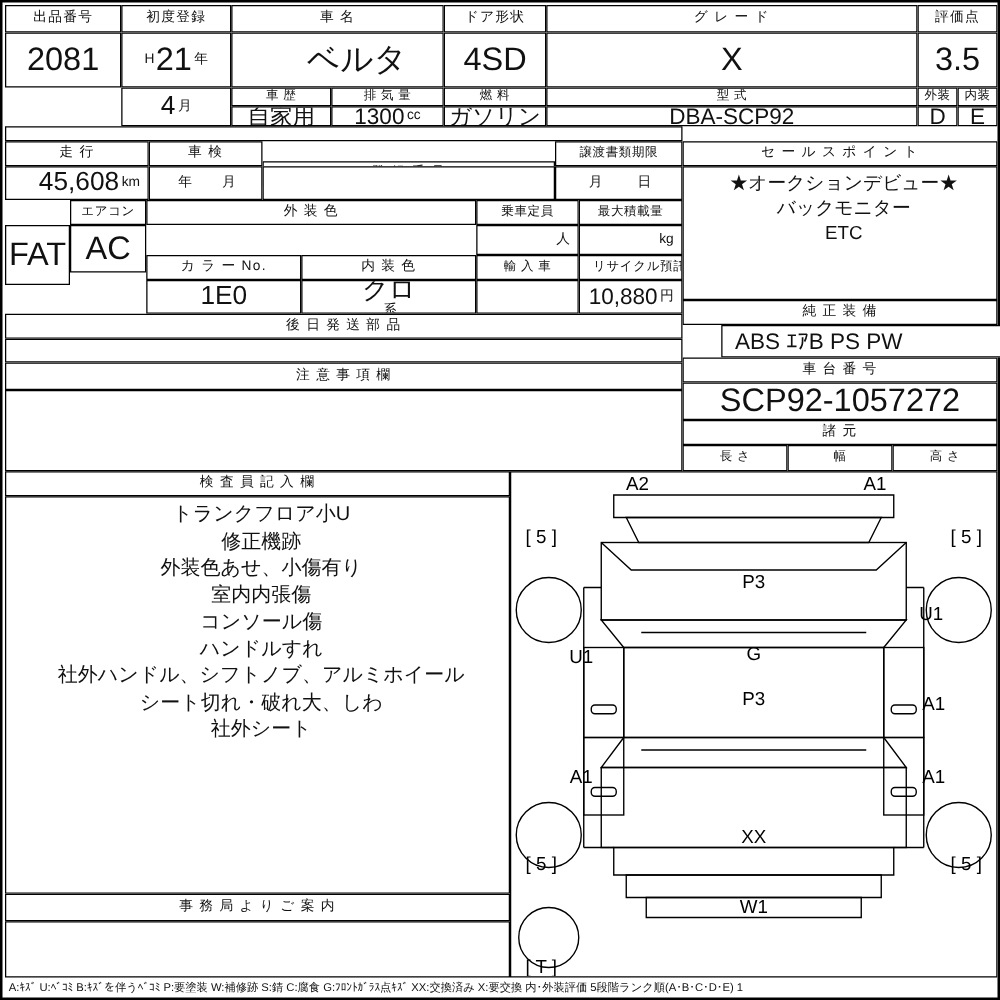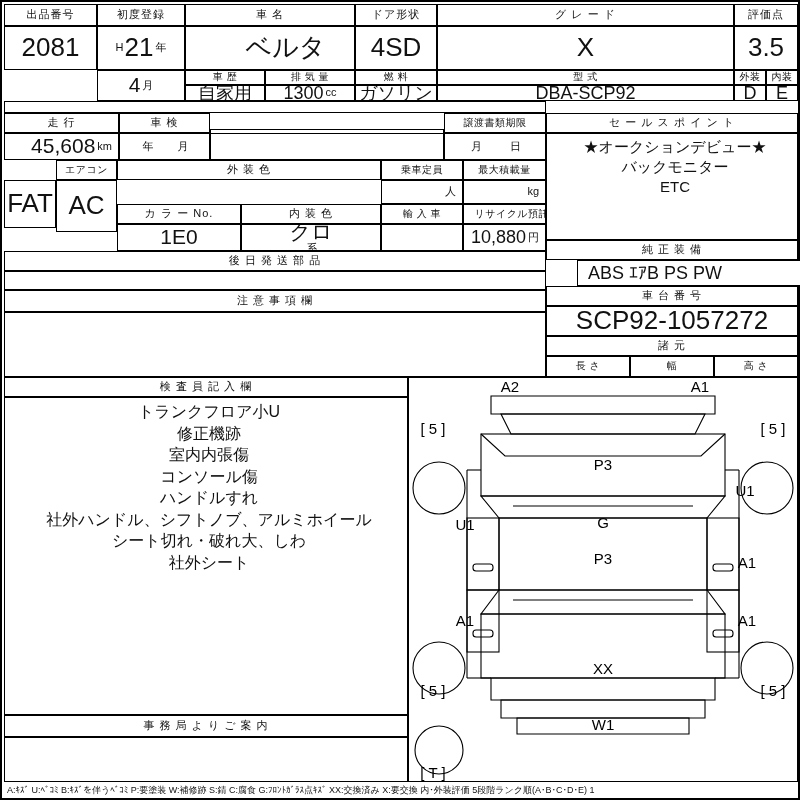--- a/index.html
+++ b/index.html
@@ -139,21 +139,21 @@
     <span class="unit">日</span>
   </div>
 
   <div class="cell lbl-sm" style="left:2px;  top:158px; width:60px;  height:20px;margin-top:36px;">シフト</div>
   <div class="cell lbl-sm" style="left:54px; top:158px; width:61px;  height:20px;">エアコン</div>
   <div class="cell lbl" style="left:115px; top:158px; width:264px; height:20px;">外 装 色</div>
   <div class="cell lbl-sm" style="left:379px; top:158px; width:82px; height:20px;">乗車定員</div>
   <div class="cell lbl-sm" style="left:461px; top:158px; width:83px; height:20px;">最大積載量</div>
 
   <div class="cell val-lg" style="left:2px;  top:178px; width:52px;  height:48px; border-bottom:1px solid #000;">FAT</div>
-  <div class="cell val-lg" style="left:54px; top:178px; width:61px;  height:52px; border-bottom:1px solid #000;">AC</div>
+  <div class="cell val-lg" style="left:54px; top:178px; width:61px;  height:38px; border-bottom:1px solid #000;">AC</div>
 
   <div class="cell right" style="left:379px; top:178px; width:82px; height:24px;">
     <span class="unit">人</span>
   </div>
   <div class="cell right" style="left:461px; top:178px; width:83px; height:24px;">
     <span class="unit">kg</span>
   </div>
 
   <div class="cell lbl" style="left:115px; top:202px; width:124px; height:20px;">カ ラ ー No.</div>
   <div class="cell lbl" style="left:239px; top:202px; width:140px; height:20px;">内 装 色</div>
@@ -196,20 +196,21 @@
   <div class="cell lbl" style="left:544px; top:334px; width:252px; height:20px;">諸 元</div>
   <div class="cell lbl-sm" style="left:544px; top:354px; width:84px; height:21px;">長 さ</div>
   <div class="cell lbl-sm" style="left:628px; top:354px; width:84px; height:21px;">幅</div>
   <div class="cell lbl-sm" style="left:712px; top:354px; width:84px; height:21px;">高 さ</div>
 
   <div class="cell lbl" style="left:2px; top:375px; width:404px; height:20px;">検 査 員 記 入 欄</div>
   <div class="cell" style="left:2px; top:395px; width:404px; height:318px; display:block;">
     <div id="notes" style="position:static;">
       <div>トランクフロア小U</div>
       <div>修正機跡</div>
+      <div>外装色あせ、小傷有り</div>
       <div>室内内張傷</div>
       <div>コンソール傷</div>
       <div>ハンドルすれ</div>
       <div>社外ハンドル、シフトノブ、アルミホイール</div>
       <div>シート切れ・破れ大、しわ</div>
       <div>社外シート</div>
     </div>
   </div>
   <div class="cell lbl" style="left:2px; top:713px; width:404px; height:22px;">事 務 局 よ り ご 案 内</div>
   <div class="cell" style="left:2px; top:735px; width:404px; height:45px;"></div>

